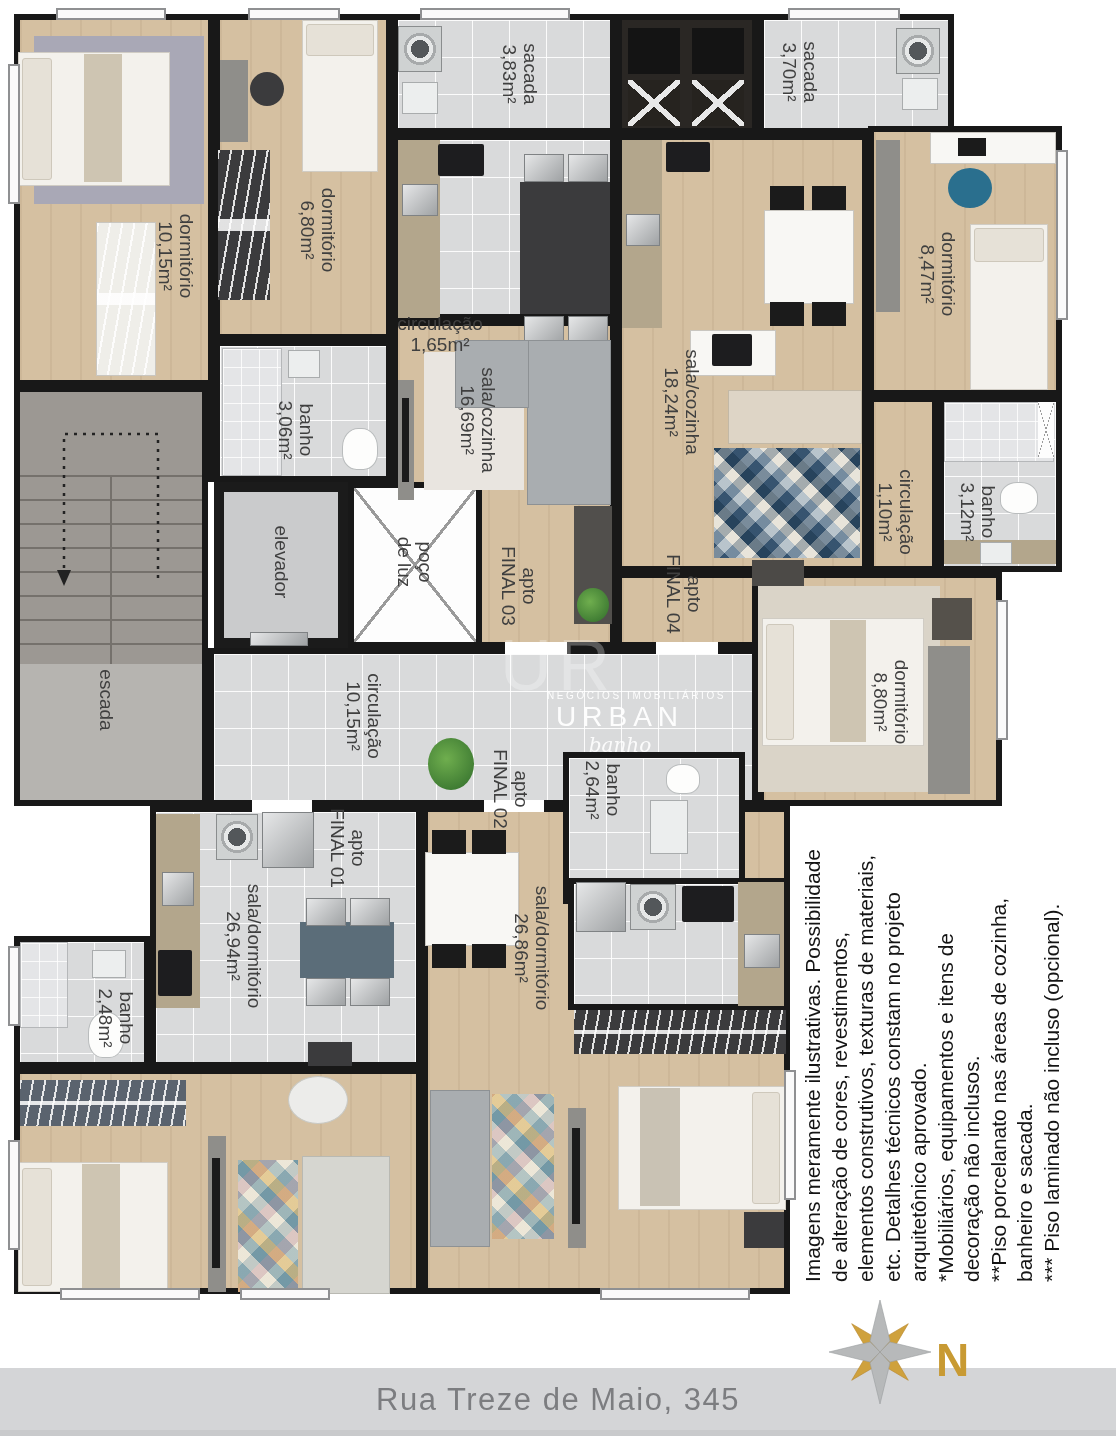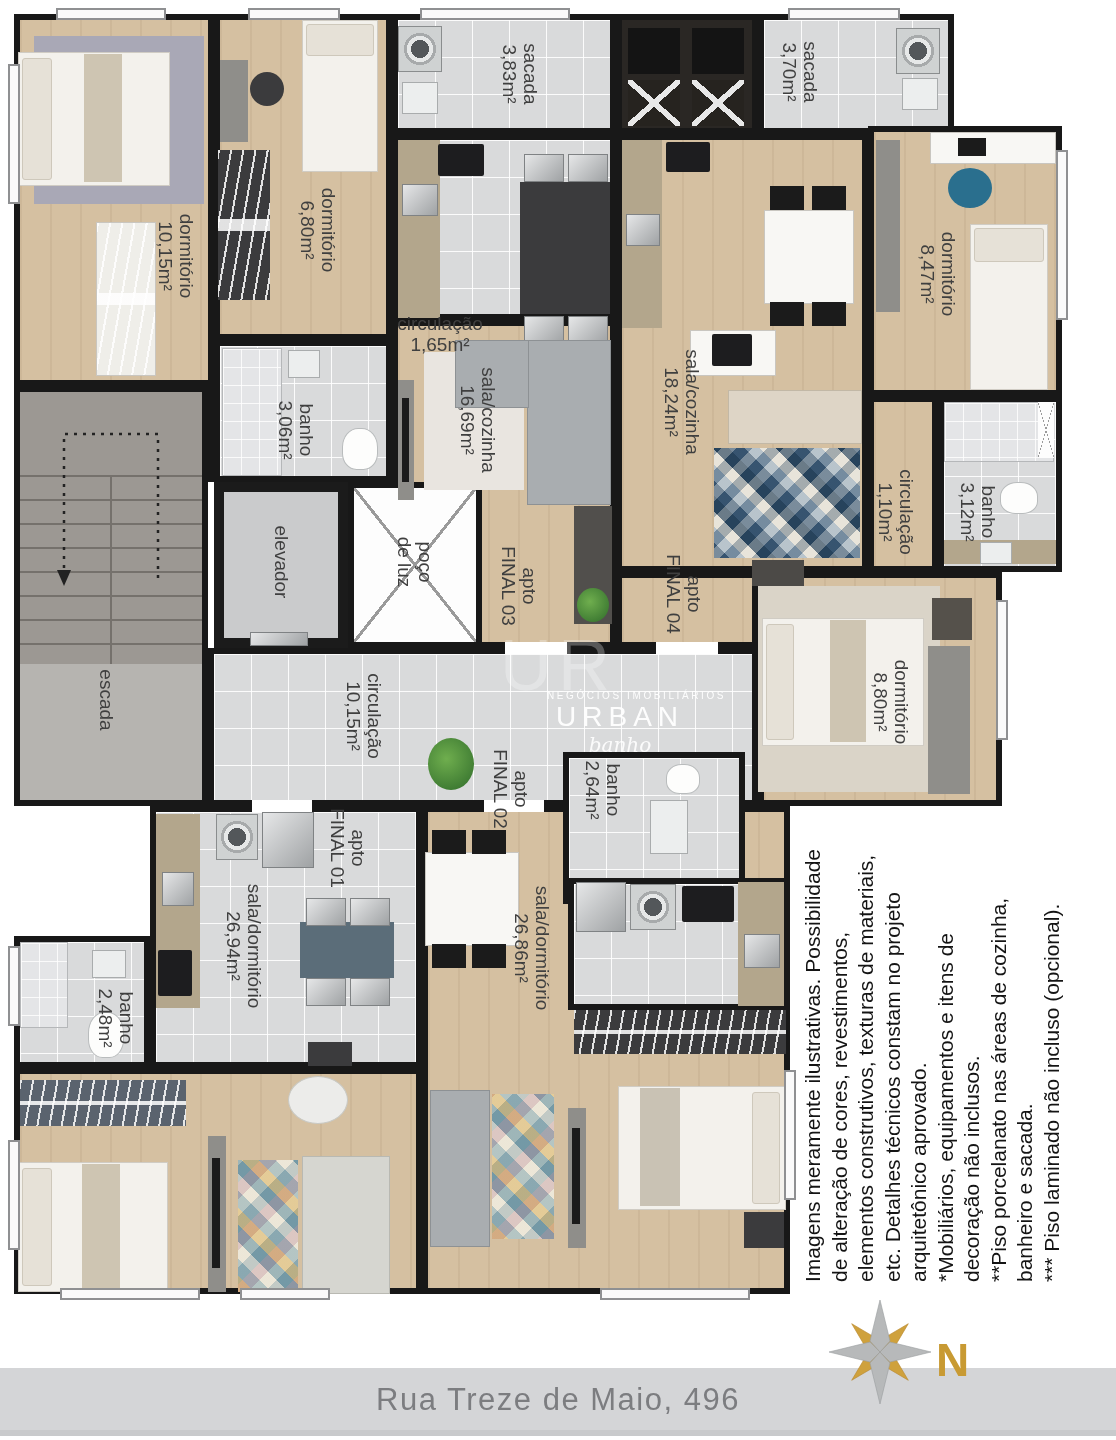--- a/index.html
+++ b/index.html
@@ -386,21 +386,21 @@
     <div>etc. Detalhes técnicos constam no projeto</div>
     <div>arquitetônico aprovado.</div>
     <div>*Mobiliários, equipamentos e itens de</div>
     <div>decoração não inclusos.</div>
     <div>**Piso porcelanato nas áreas de cozinha,</div>
     <div>banheiro e sacada.</div>
     <div>*** Piso laminado não incluso (opcional).</div>
   </div>
 
   <div id="footer-bar">
-    <div class="addr">Rua Treze de Maio, 496</div>
+    <div class="addr">Rua Treze de Maio, 345</div>
   </div>
   <div id="footer-line"></div>
 
   <svg id="compass" width="180" height="140">
     <g transform="rotate(45 80 68)" fill="#cfa13c" stroke="#b8862e" stroke-width="0.6">
       <path d="M80,28 L88,59 L80,68 L72,59 Z"></path>
       <path d="M80,108 L88,77 L80,68 L72,77 Z"></path>
       <path d="M120,68 L89,76 L80,68 L89,60 Z"></path>
       <path d="M40,68 L71,76 L80,68 L71,60 Z"></path>
     </g>

